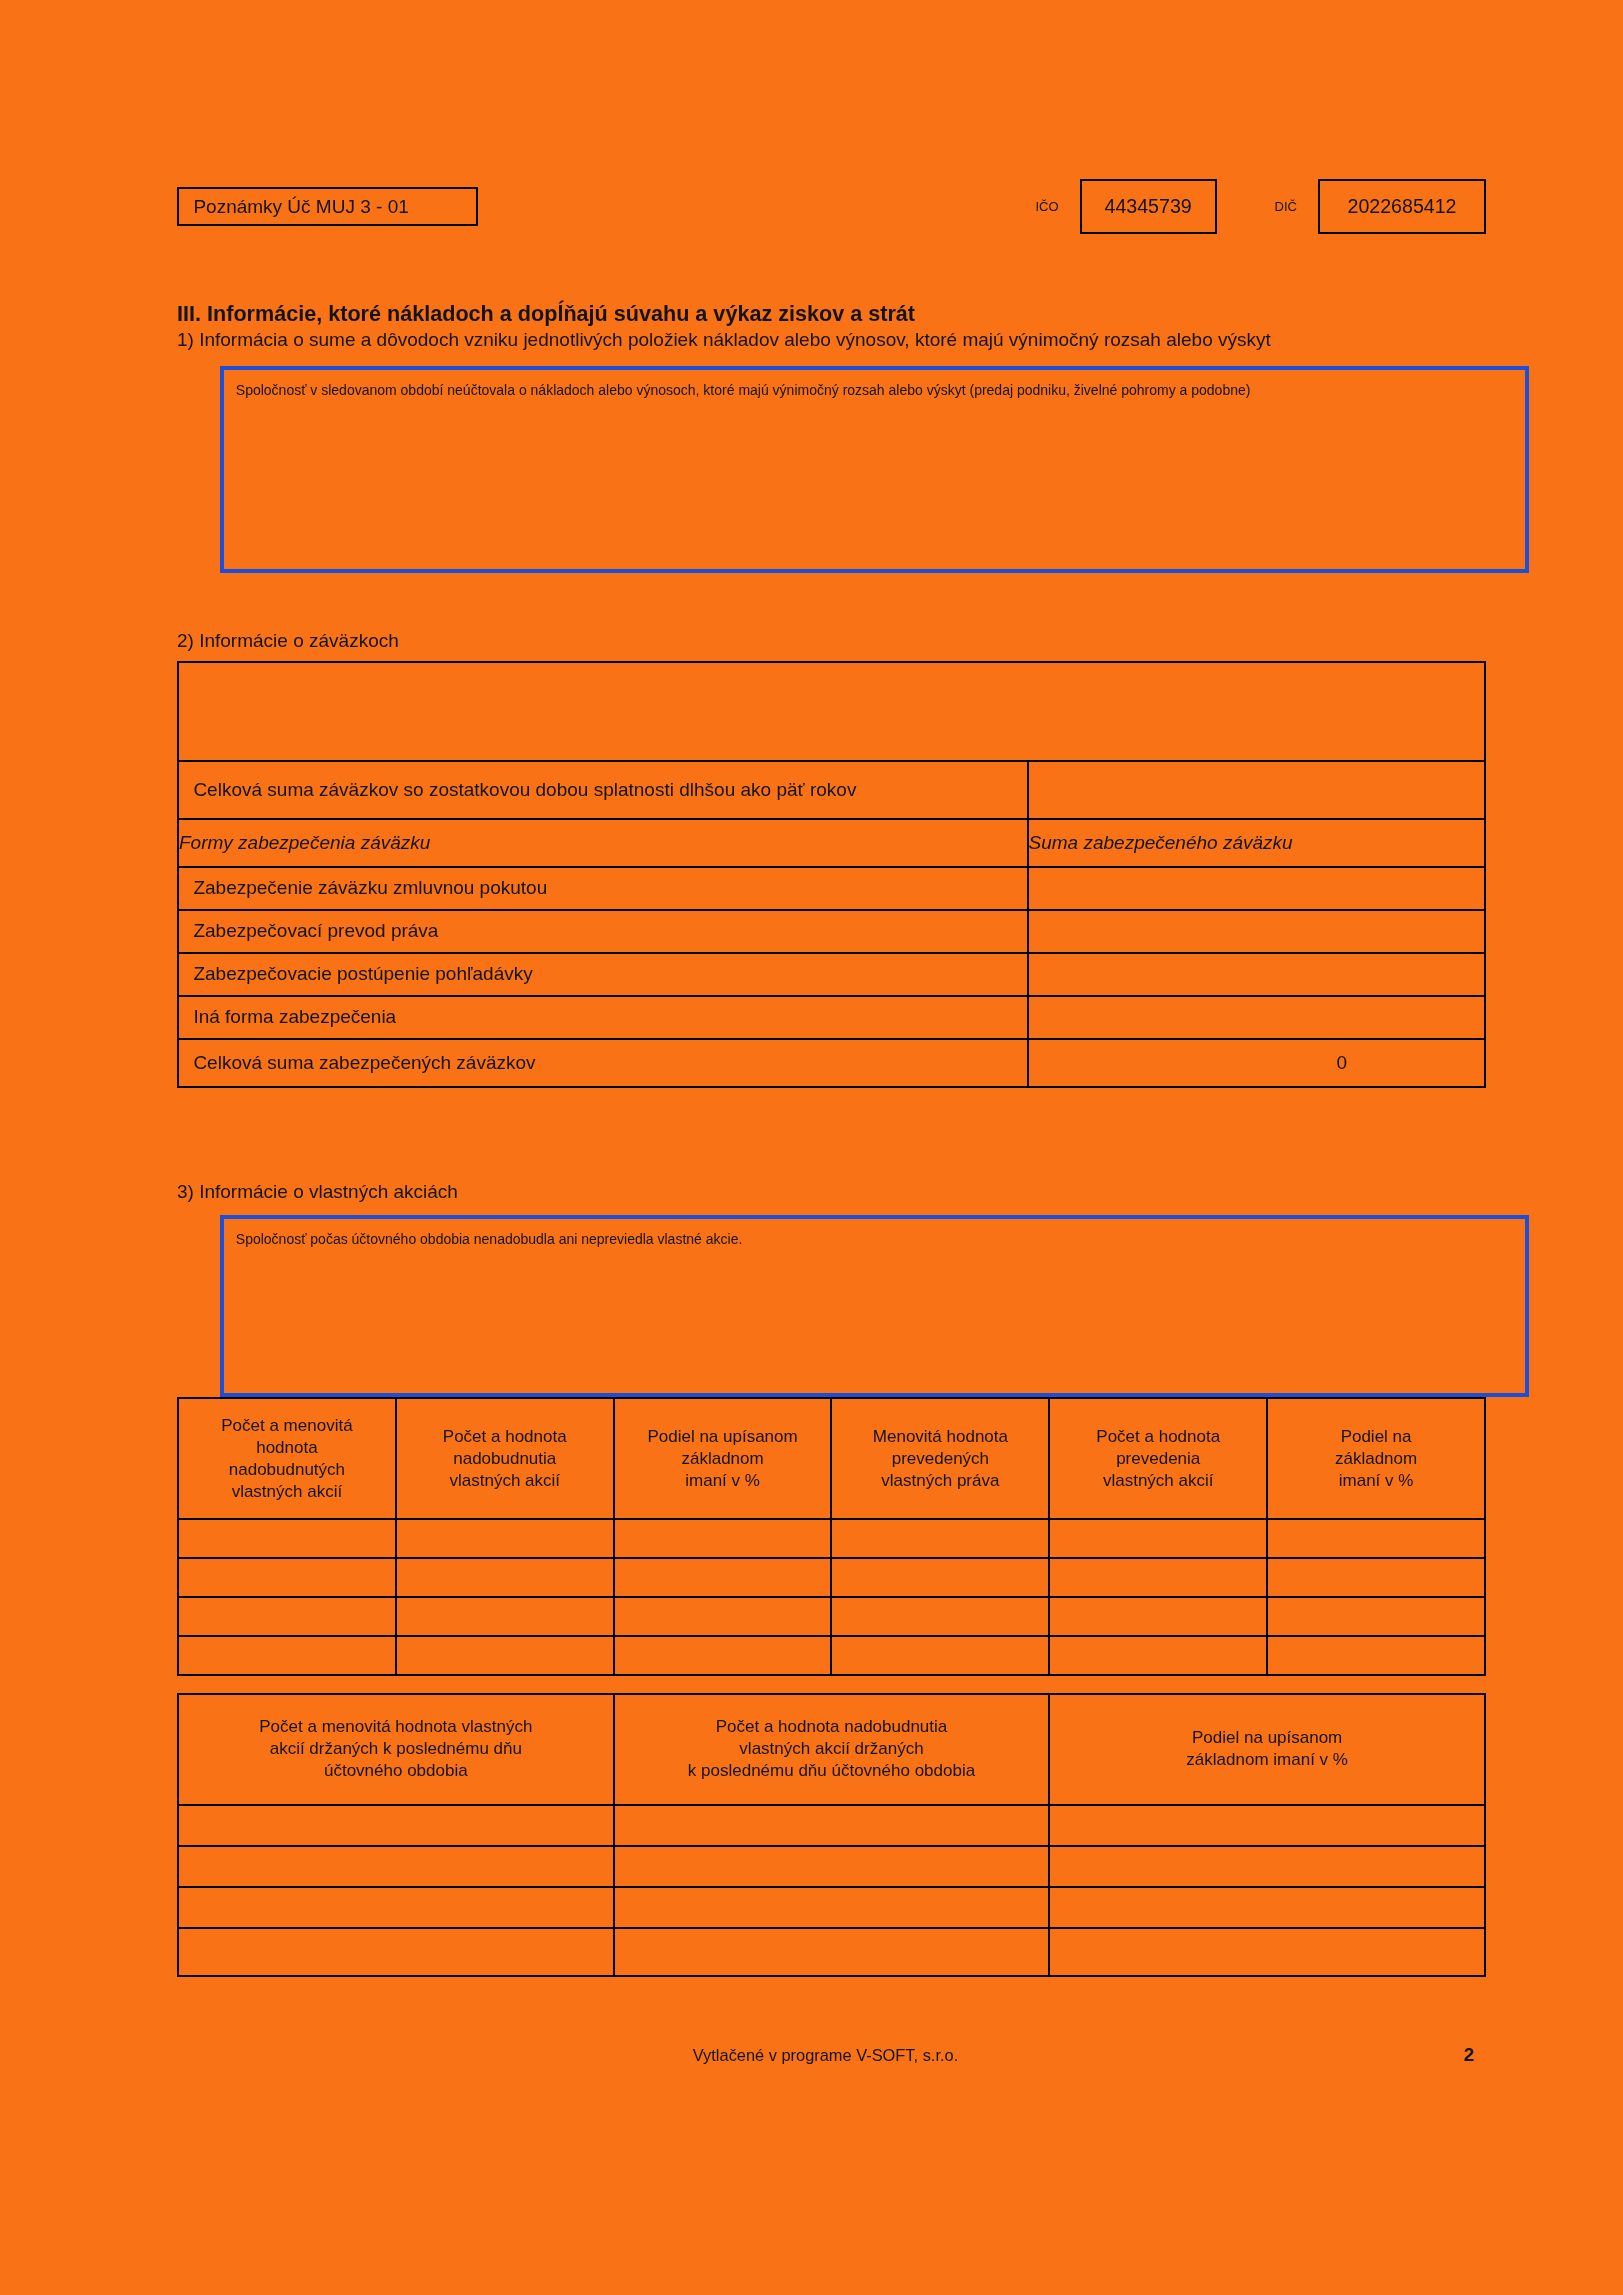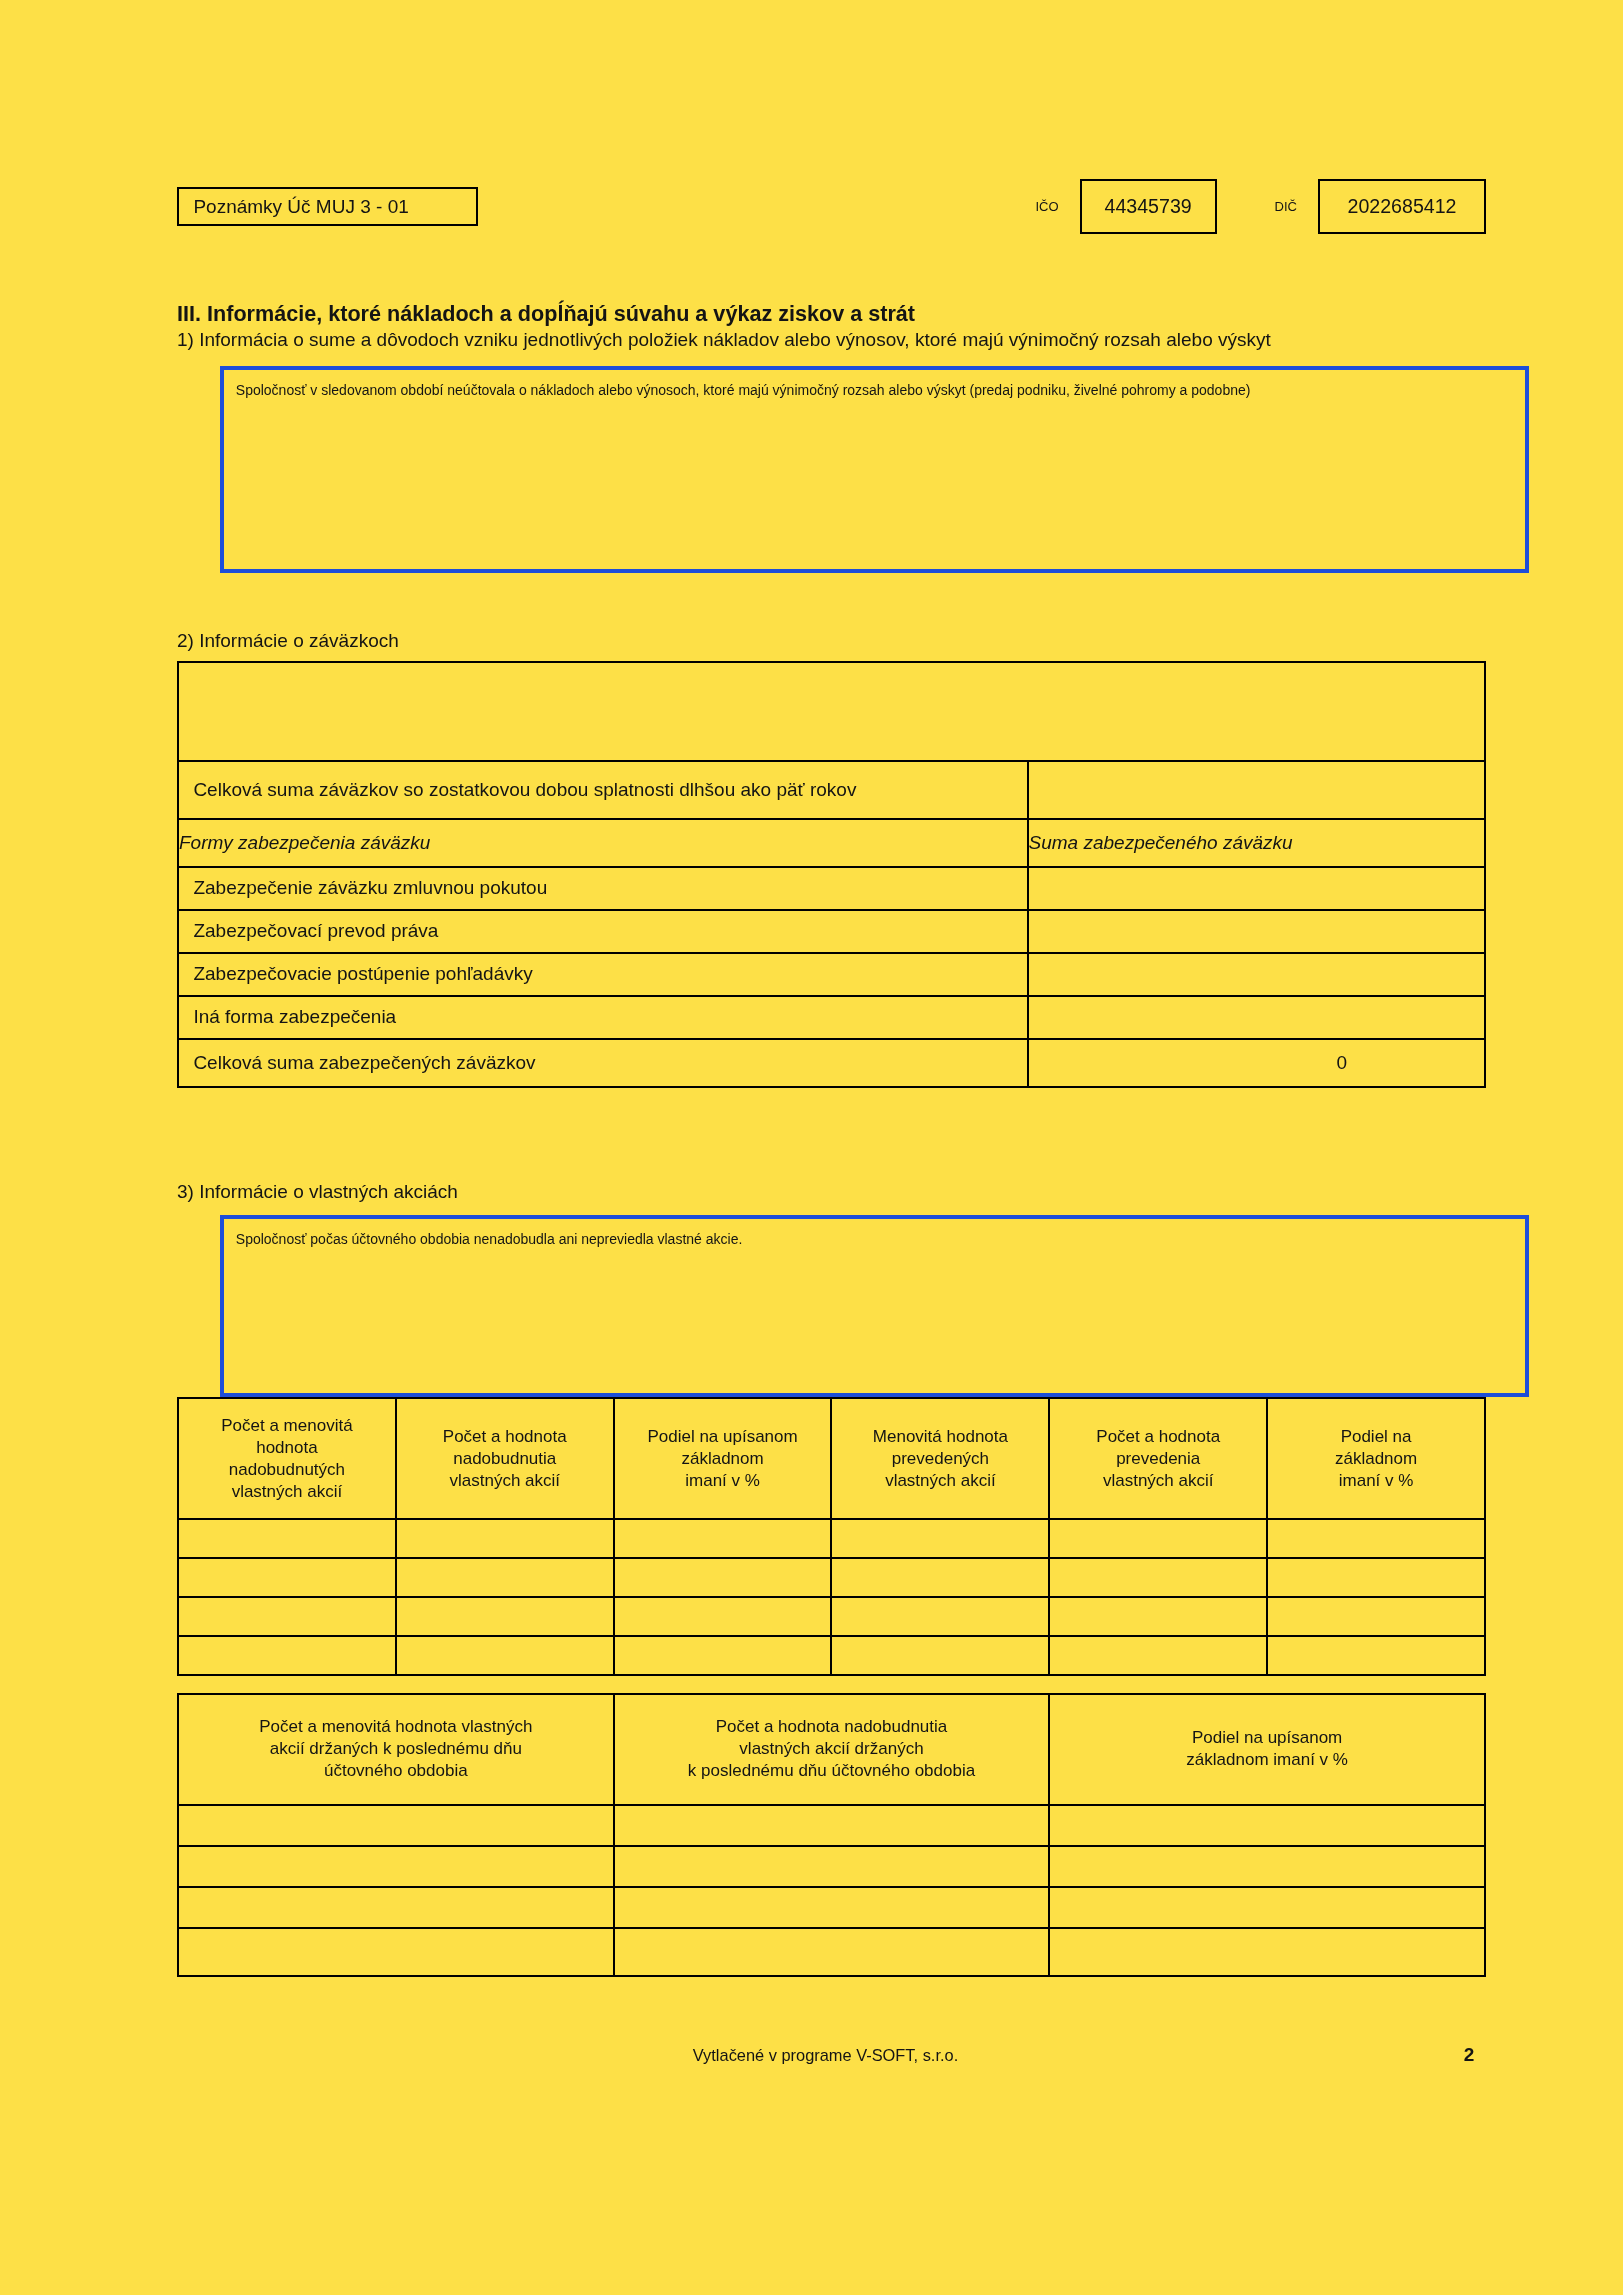--- a/index.html
+++ b/index.html
@@ -7,21 +7,21 @@
   body {
     width:1623px; height:2295px;
     font-family:"Liberation Sans", sans-serif;
     color:#141414;
     overflow:hidden;
   }
   .page {
     position:relative;
     width:1623px; height:2295px;
     padding:187px 137px 4px 177px;
-    background:#fde047;
+    background:#f97316;
   }
 
   
   .topbar { display:flex; justify-content:space-between; align-items:center; height:39px; }
   .form-id-box {
     border:2px solid #000; height:39px; display:flex; align-items:center;
     padding:0 14.4px; font-size:19px; min-width:301px;
   }
   .idgroup { display:flex; align-items:center; }
   .idlabel { font-size:13px; margin-right:21px; }
@@ -156,21 +156,21 @@
 nadobudnutých
 vlastných akcií</td>
       <td class="h">Počet a hodnota
 nadobudnutia
 vlastných akcií</td>
       <td class="h">Podiel na upísanom
 základnom
 imaní v %</td>
       <td class="h">Menovitá hodnota
 prevedených
-vlastných akcií</td>
+vlastných práva</td>
       <td class="h">Počet a hodnota
 prevedenia
 vlastných akcií</td>
       <td class="h">Podiel na
 základnom
 imaní v %</td>
     </tr>
     <tr class="empty">
       <td></td>
           <td></td>

